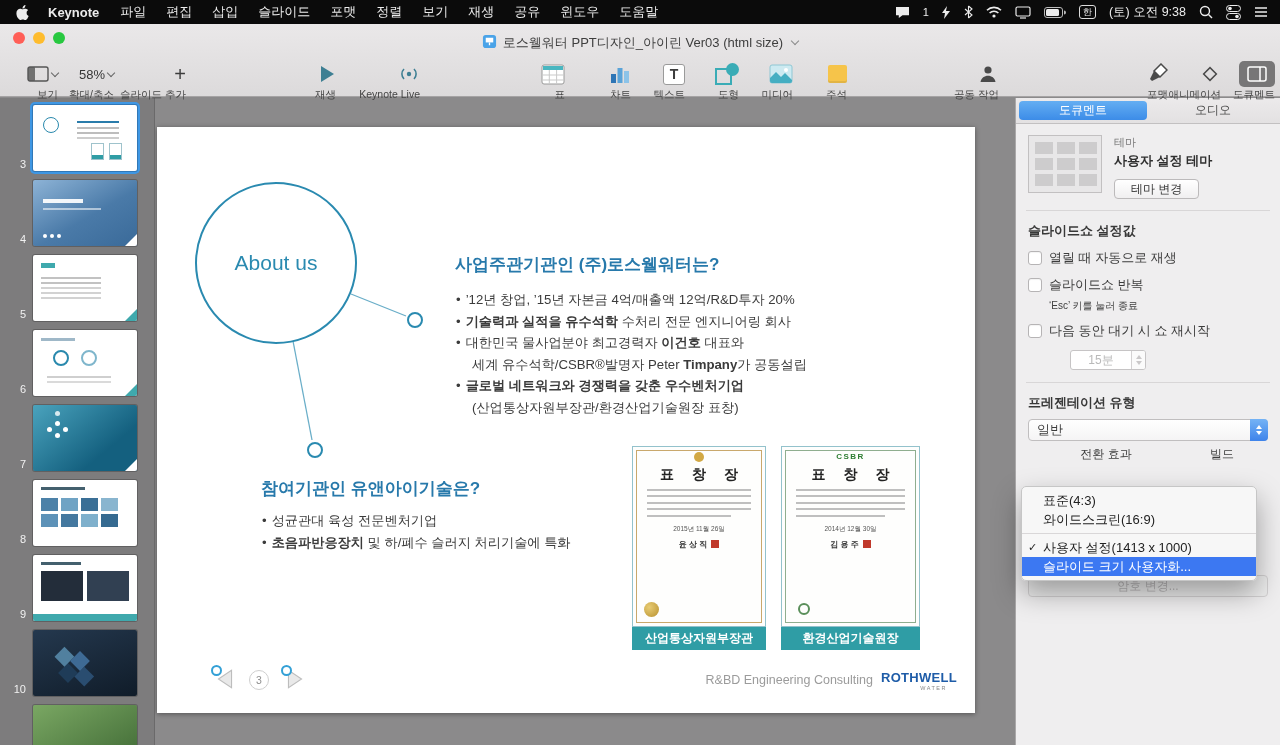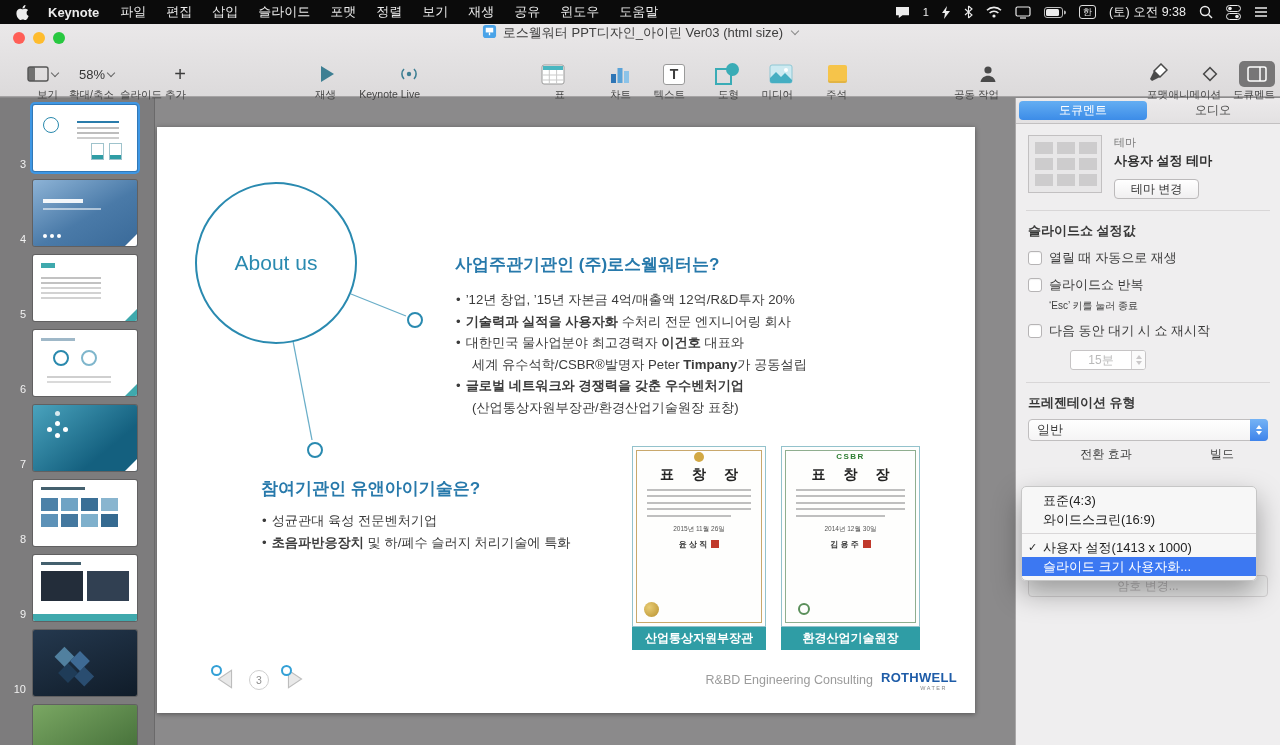--- a/index.html
+++ b/index.html
@@ -11,21 +11,21 @@
 .apple{margin:0 8px 0 4px;display:flex}
 .appname{font-weight:bold;margin:0 11px;font-size:13px}
 .mitem{margin:0 10px;white-space:nowrap}
 .mb-right{margin-left:auto;display:flex;align-items:center;gap:13px}
 .sticon{display:flex;align-items:center}
 .clock{font-size:12.5px;white-space:nowrap}
 .hanbadge{border:1px solid #dcdcdc;border-radius:3px;font-size:9px;padding:1px 3px;line-height:10px}
 .badge1{font-size:11px}
 
 .chrome{position:absolute;top:24px;left:0;width:1280px;height:73px;background:linear-gradient(#eae8e9,#dcdadb);border-bottom:1px solid #a5a3a4;z-index:5}
-.titlebar{height:28px;position:relative;display:flex;align-items:flex-start;justify-content:center}
+.titlebar{height:28px;position:relative;display:flex;align-items:flex-end;justify-content:center}
 .traffic{position:absolute;left:13px;top:8px;display:flex;gap:8px}
 .tl{width:12px;height:12px;border-radius:50%}
 .red{background:#ff5f57}.yel{background:#febc2e}.grn{background:#28c840}
 .doc-title{display:flex;align-items:center;gap:6px;font-size:13px;color:#3e3e3e}
 .title-chev{width:6px;height:6px;border-right:1.5px solid #8a8a8a;border-bottom:1.5px solid #8a8a8a;transform:rotate(45deg);margin:-4px 0 0 3px}
 .toolbar{position:relative;height:44px}
 .tb-item{position:absolute;top:9px;display:flex;flex-direction:column;align-items:flex-end}
 .tb-ic{height:26px;display:flex;align-items:center;justify-content:center;gap:3px}
 .tb-label{font-size:10.5px;color:#454545;margin-top:1px;white-space:nowrap}
 .chev{width:6px;height:6px;border-right:1.5px solid #666;border-bottom:1.5px solid #666;transform:rotate(45deg);margin-top:-3px}
@@ -473,21 +473,21 @@
       </svg>
       <div class="about-circle">
           <span>About us</span>
         </div>
       <span class="dot dot-a"></span>
       <span class="dot dot-b"></span>
 
       <div class="sec-title sec1">사업주관기관인 (주)로스웰워터는?</div>
       <div class="bullets b1">
         <div class="bl"><span class="blt">•</span><span>’12년 창업, ’15년 자본금 4억/매출액 12억/R&amp;D투자 20%</span><b></b><span></span></div>
-        <div class="bl"><span class="blt">•</span><span></span><b>기술력과 실적을 사용자화</b><span> 수처리 전문 엔지니어링 회사</span></div>
+        <div class="bl"><span class="blt">•</span><span></span><b>기술력과 실적을 유수석학</b><span> 수처리 전문 엔지니어링 회사</span></div>
         <div class="bl"><span class="blt">•</span><span>대한민국 물사업분야 최고경력자 </span><b>이건호</b><span> 대표와</span></div>
         <div class="bl ind"><span class="blt"></span><span>세계 유수석학/CSBR®발명자 Peter </span><b>Timpany</b><span>가 공동설립</span></div>
         <div class="bl"><span class="blt">•</span><span></span><b>글로벌 네트워크와 경쟁력을 갖춘 우수벤처기업</b><span></span></div>
         <div class="bl ind"><span class="blt"></span><span>(산업통상자원부장관/환경산업기술원장 표창)</span><b></b><span></span></div>
       </div>
 
       <div class="sec-title sec2">참여기관인 유앤아이기술은?</div>
       <div class="bullets b2">
         <div class="bl"><span class="blt">•</span><span>성균관대 육성 전문벤처기업</span><b></b><span></span></div>
         <div class="bl"><span class="blt">•</span><span></span><b>초음파반응장치</b><span> 및 하/폐수 슬러지 처리기술에 특화</span></div>

